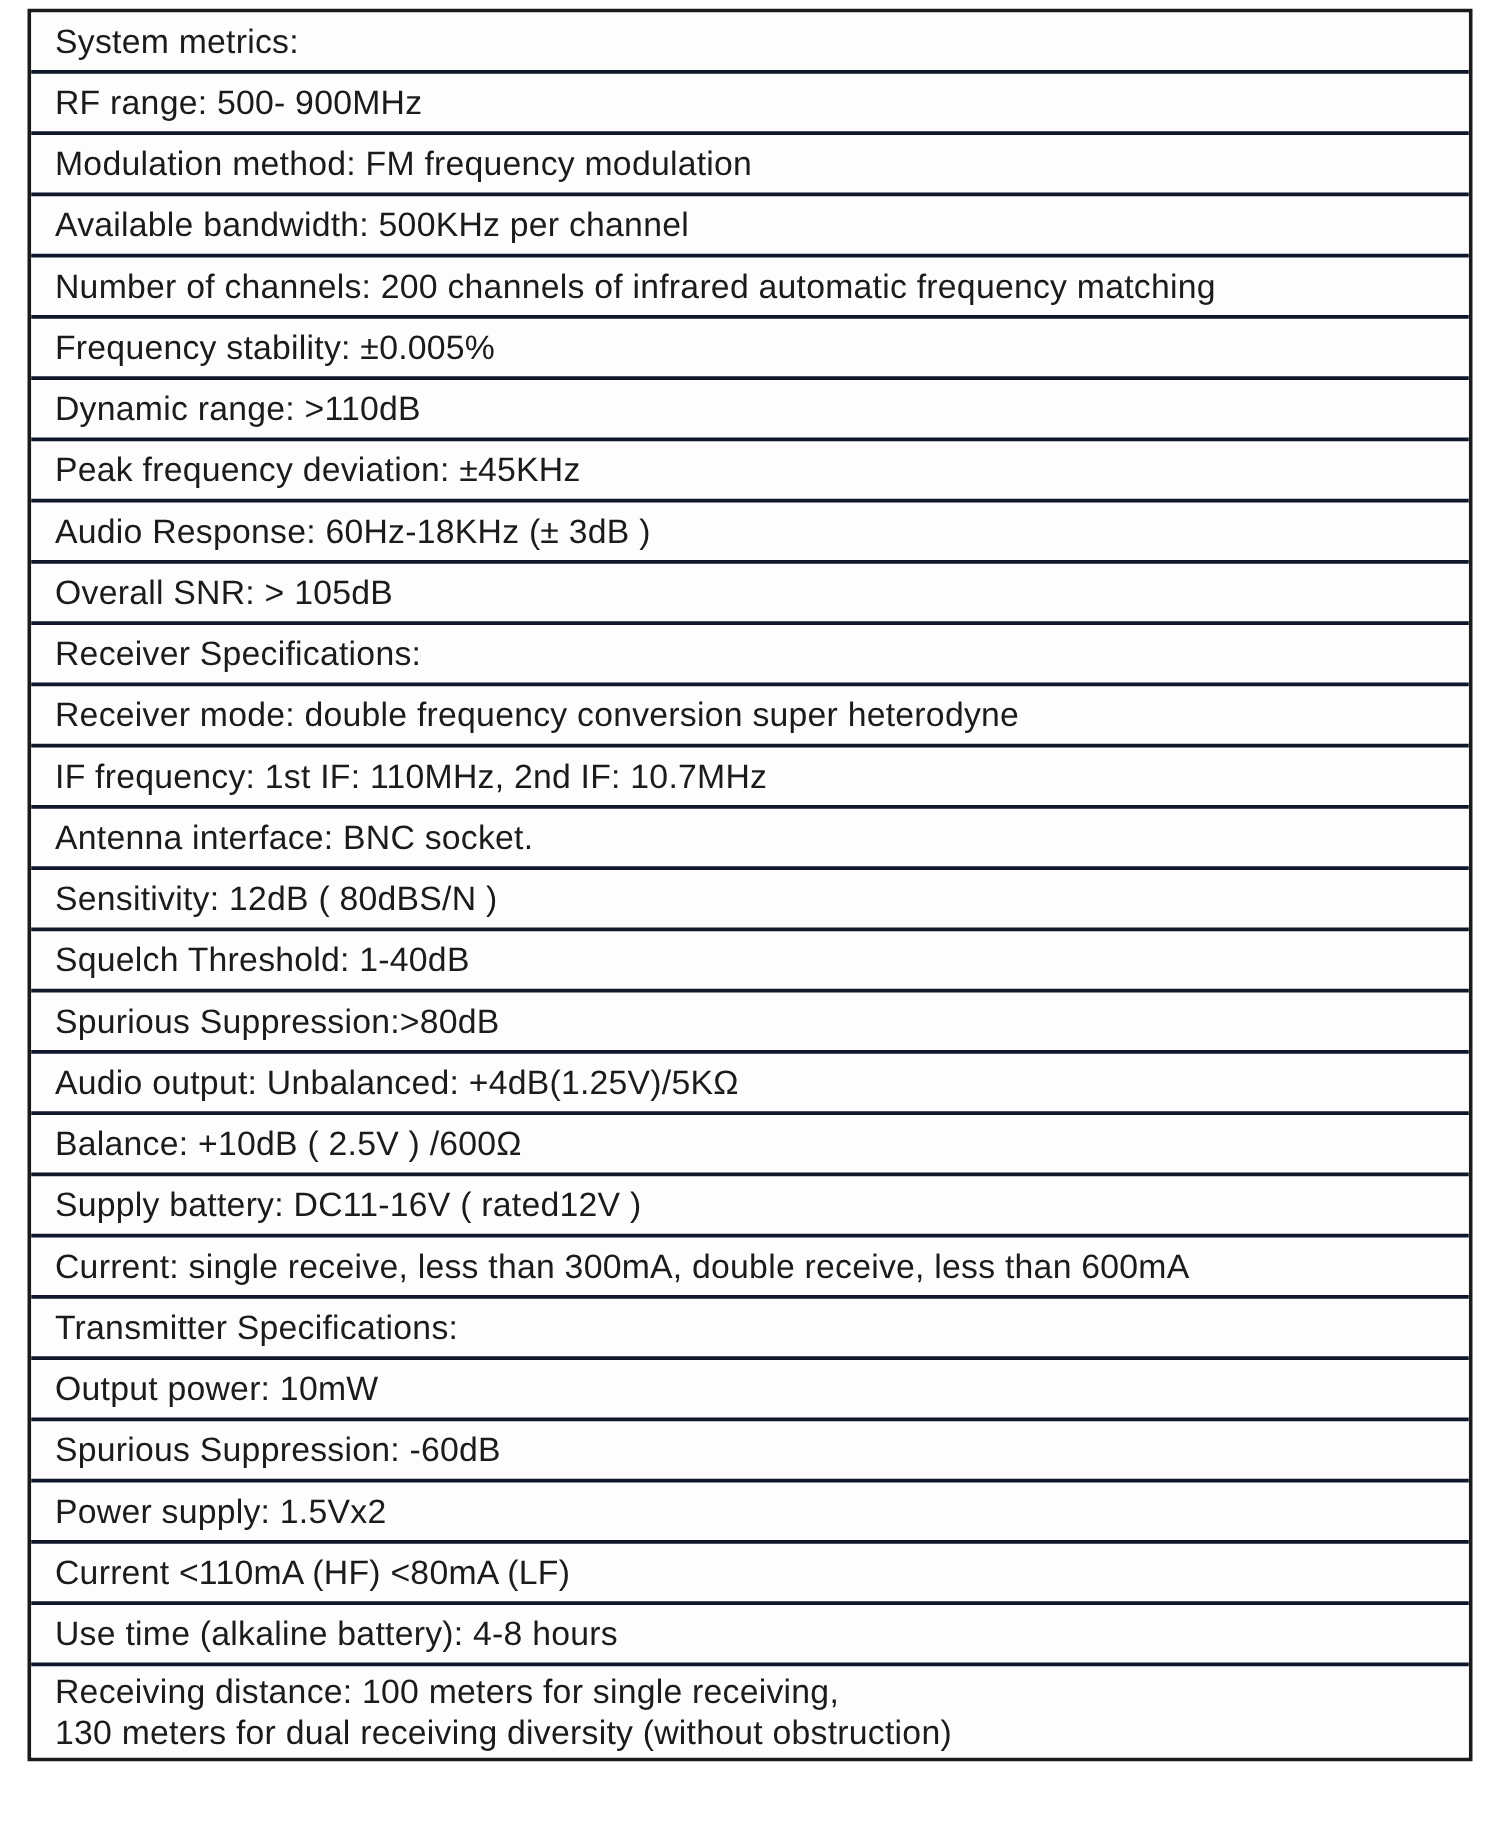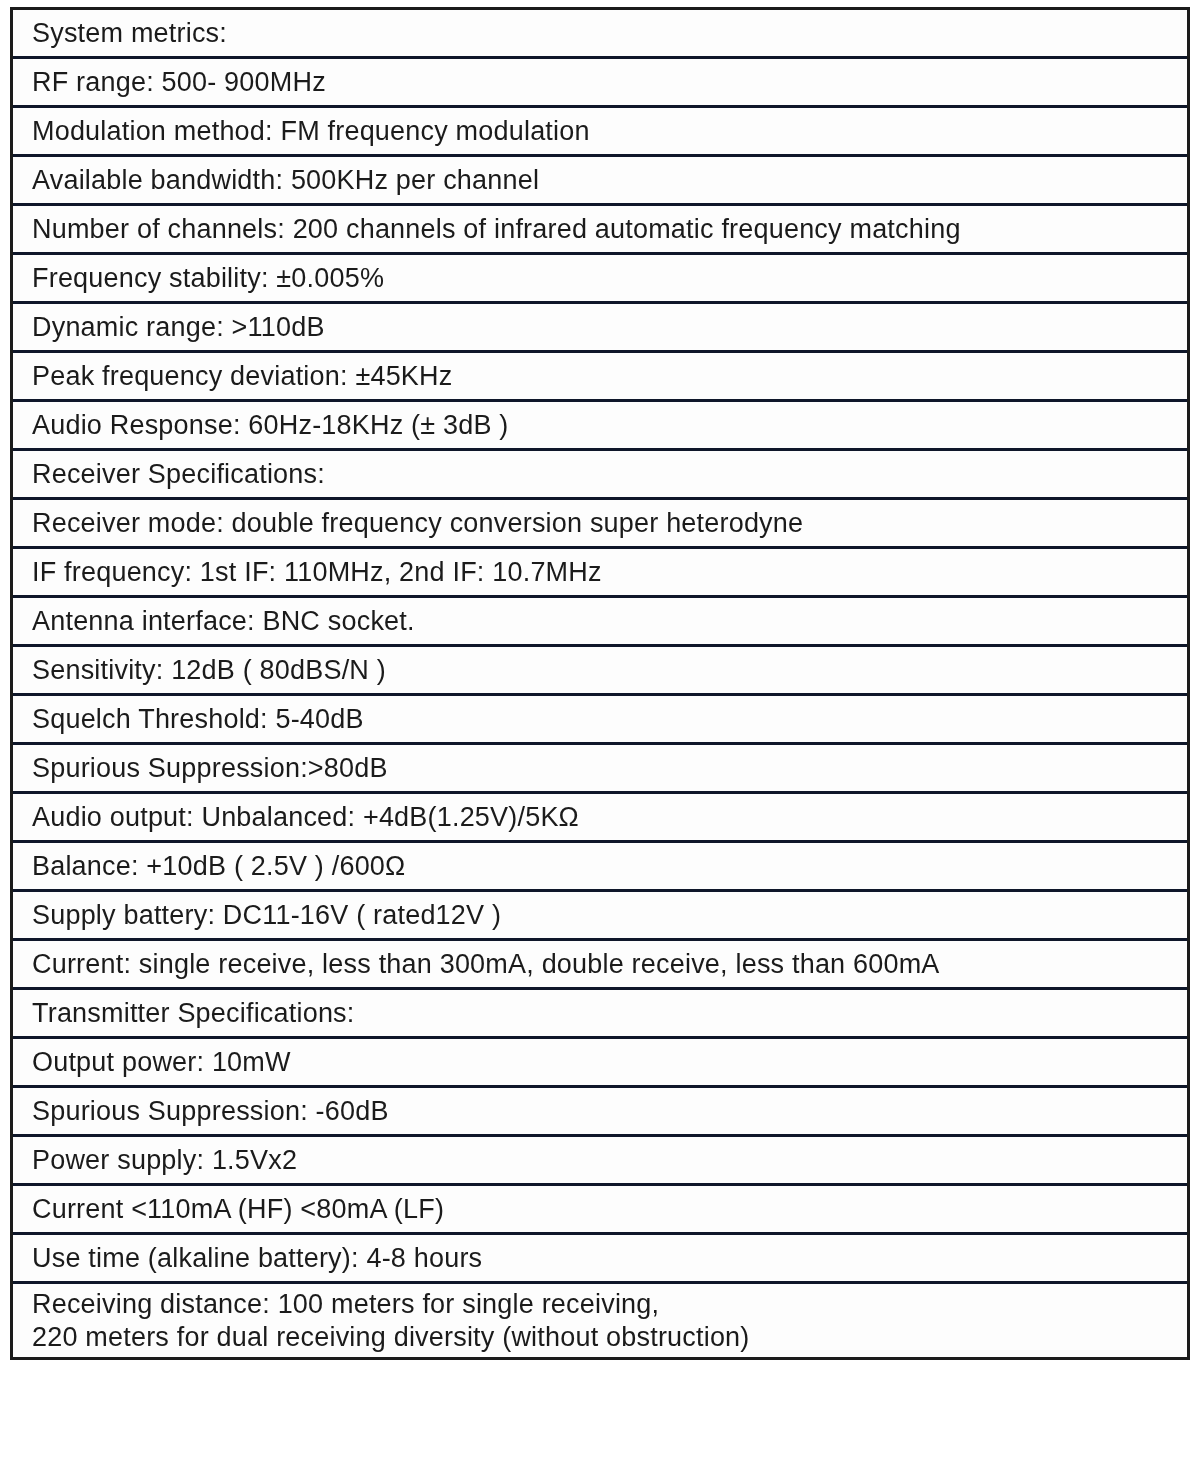--- a/index.html
+++ b/index.html
@@ -5,21 +5,21 @@
   html, body {
     margin: 0;
     padding: 0;
     background: #ffffff;
     width: 1200px;
   }
   .page {
     width: 1200px;
     height: 1461px;
     box-sizing: border-box;
-    padding: 7px 10px;
+    padding: 7px 22px;
     background: #ffffff;
     font-family: "Liberation Sans", "DejaVu Sans", sans-serif;
   }
   .spec-table {
     box-sizing: border-box;
     width: 100%;
     border: 3px solid #1b1b1b;
     background: #fdfdfd;
   }
   .row {
@@ -49,33 +49,34 @@
   <div class="spec-table" id="spec-table">
       <div class="row">System metrics:</div>
       <div class="row">RF range: 500- 900MHz</div>
       <div class="row">Modulation method: FM frequency modulation</div>
       <div class="row">Available bandwidth: 500KHz per channel</div>
       <div class="row">Number of channels: 200 channels of infrared automatic frequency matching</div>
       <div class="row">Frequency stability: ±0.005%</div>
       <div class="row">Dynamic range: &gt;110dB</div>
       <div class="row">Peak frequency deviation: ±45KHz</div>
       <div class="row">Audio Response: 60Hz-18KHz (± 3dB )</div>
+      <div class="row">Overall SNR: &gt; 105dB</div>
       <div class="row">Receiver Specifications:</div>
       <div class="row">Receiver mode: double frequency conversion super heterodyne</div>
       <div class="row">IF frequency: 1st IF: 110MHz, 2nd IF: 10.7MHz</div>
       <div class="row">Antenna interface: BNC socket.</div>
       <div class="row">Sensitivity: 12dB ( 80dBS/N )</div>
-      <div class="row">Squelch Threshold: 5-40dB</div>
+      <div class="row">Squelch Threshold: 1-40dB</div>
       <div class="row">Spurious Suppression:&gt;80dB</div>
       <div class="row">Audio output: Unbalanced: +4dB(1.25V)/5KΩ</div>
       <div class="row">Balance: +10dB ( 2.5V ) /600Ω</div>
       <div class="row">Supply battery: DC11-16V ( rated12V )</div>
       <div class="row">Current: single receive, less than 300mA, double receive, less than 600mA</div>
       <div class="row">Transmitter Specifications:</div>
       <div class="row">Output power: 10mW</div>
       <div class="row">Spurious Suppression: -60dB</div>
       <div class="row">Power supply: 1.5Vx2</div>
       <div class="row">Current &lt;110mA (HF) &lt;80mA (LF)</div>
       <div class="row">Use time (alkaline battery): 4-8 hours</div>
       <div class="row row-double">Receiving distance: 100 meters for single receiving,
-220 meters for dual receiving diversity (without obstruction)</div>
+130 meters for dual receiving diversity (without obstruction)</div>
     </div>
 </div>
 
 </body></html>

